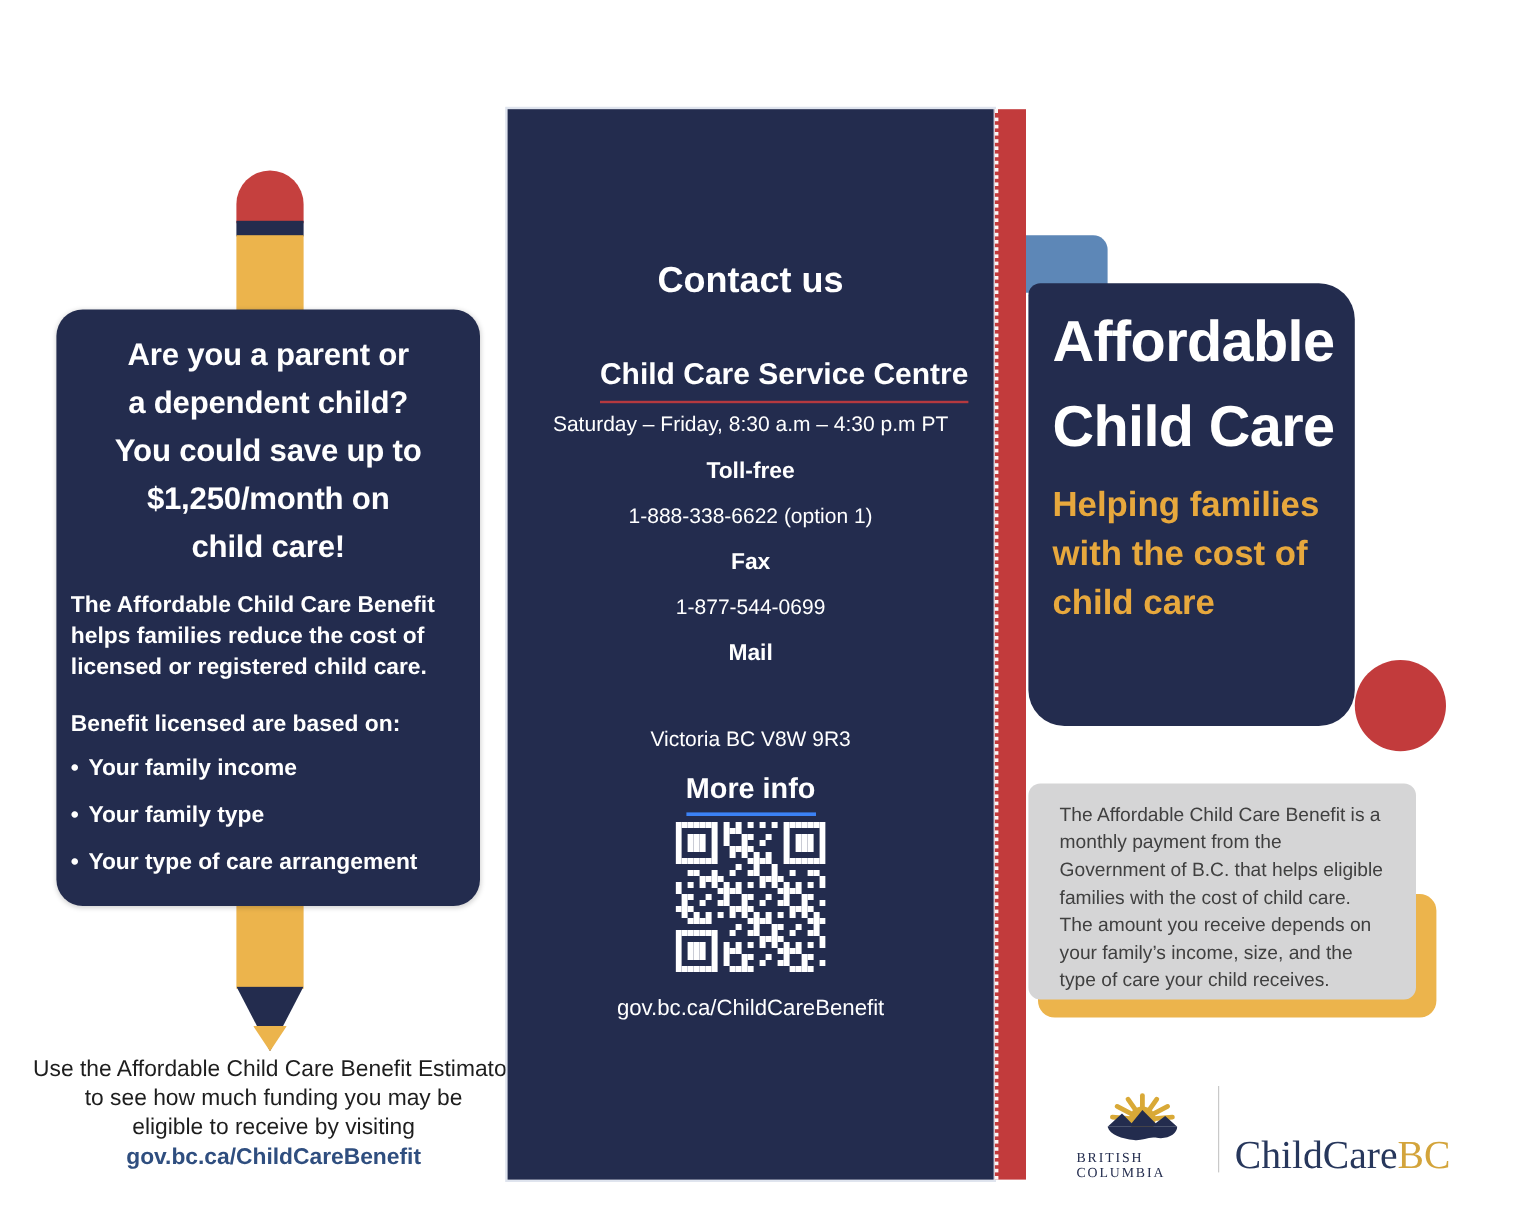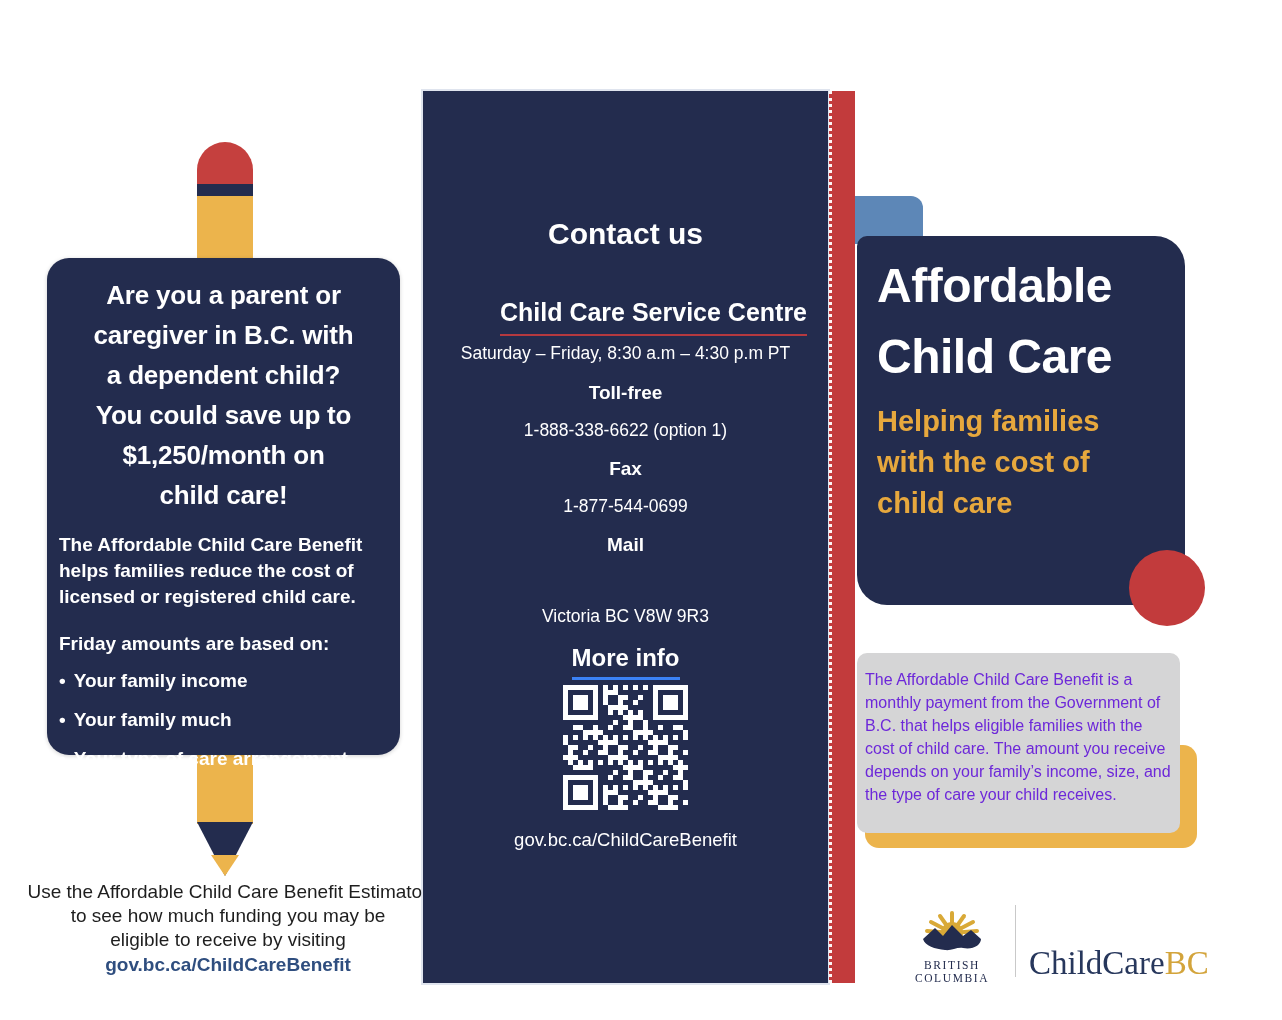--- a/index.html
+++ b/index.html
@@ -51,37 +51,37 @@
   .m-more{top:553px;}
   .m-more span{display:inline-block;font-weight:bold;font-size:24px;
                border-bottom:3px solid #3b82f6;padding-bottom:5px;}
   .m-qr{top:594px;height:125px;}
   .m-qr svg{display:inline-block;}
   .m-web{top:738px;font-size:18.5px;}
 
   
   .blue-tab{left:855px;top:196px;width:68px;height:48px;background:#5d87b7;
             border-radius:0 12px 0 0;}
-  .cover-panel{left:857px;top:236px;width:328px;height:369px;background:#232c4e;
+  .cover-panel{left:857px;top:236px;width:272px;height:369px;background:#232c4e;
                border-radius:10px 30px 30px 30px;color:#fff;}
   .cover-title{margin:14px 0 0 20px;font-weight:bold;font-size:48px;line-height:71px;
                letter-spacing:-.5px;}
   .cover-sub{margin:9px 0 0 20px;font-weight:bold;font-size:29px;line-height:41px;
              color:#e7a83d;}
   .red-circle{left:1129px;top:550px;width:76px;height:76px;border-radius:50%;
               background:#c23b3c;}
   .yellow-accent{left:865px;top:745px;width:332px;height:103px;background:#ecb44c;
                  border-radius:14px;}
   .gray-box{left:857px;top:653px;width:323px;height:180px;background:#d5d5d6;
-            border-radius:10px;color:#6d28d9;box-sizing:border-box;padding:15px 8px;}
+            border-radius:10px;color:#404040;box-sizing:border-box;padding:15px 26px;}
   .gray-box p{margin:0;font-size:16px;line-height:23px;}
 
   
   .brand{left:893px;top:905px;width:300px;height:80px;}
-  .bc-logo{position:absolute;left:4px;top:4px;width:110px;text-align:center;}
+  .bc-logo{position:absolute;left:4px;top:4px;width:110px;}
   .bc-logo svg{display:block;margin:0 auto;}
   .bc-org{color:#232c4e;font-family:"Liberation Serif", serif;font-size:11.5px;
           letter-spacing:1.6px;line-height:12.5px;margin-top:2px;}
   .brand-divider{position:absolute;left:122px;top:0;width:1px;height:72px;background:#c9c9c9;}
   .brand-word{position:absolute;left:136px;top:40px;font-family:"Liberation Serif", serif;
               font-size:33px;color:#27375c;white-space:nowrap;}
   .brand-word .bc{color:#d3a43b;}
 </style>
 </head>
 <body>
@@ -92,33 +92,32 @@
     <div class="abs pencil-eraser"></div>
     <div class="abs pencil-ferrule"></div>
     <div class="abs pencil-shaft"></div>
     <div class="abs pencil-cone"></div>
     <div class="abs pencil-lead"></div>
   </div>
 
   <div class="abs left-panel">
     <div class="lp-head">
       <div>Are you a parent or</div>
-      <div>caregiver in B.C. with</div>
       <div>a dependent child?</div>
       <div>You could save up to</div>
       <div>$1,250/month on</div>
       <div>child care!</div>
     </div>
     <div class="lp-para">The Affordable Child Care Benefit helps families reduce the cost of licensed or registered child care.</div>
-    <div class="lp-intro">Friday amounts are based on:</div>
+    <div class="lp-intro">Benefit licensed are based on:</div>
     <div class="lp-bullet">
       <span class="dot">•</span><span>Your family income</span>
     </div>
     <div class="lp-bullet">
-      <span class="dot">•</span><span>Your family much</span>
+      <span class="dot">•</span><span>Your family type</span>
     </div>
     <div class="lp-bullet">
       <span class="dot">•</span><span>Your type of care arrangement</span>
     </div>
   </div>
 
   <div class="abs estimator">
     <div>Use the Affordable Child Care Benefit Estimator</div>
     <div>to see how much funding you may be</div>
     <div>eligible to receive by visiting</div>

